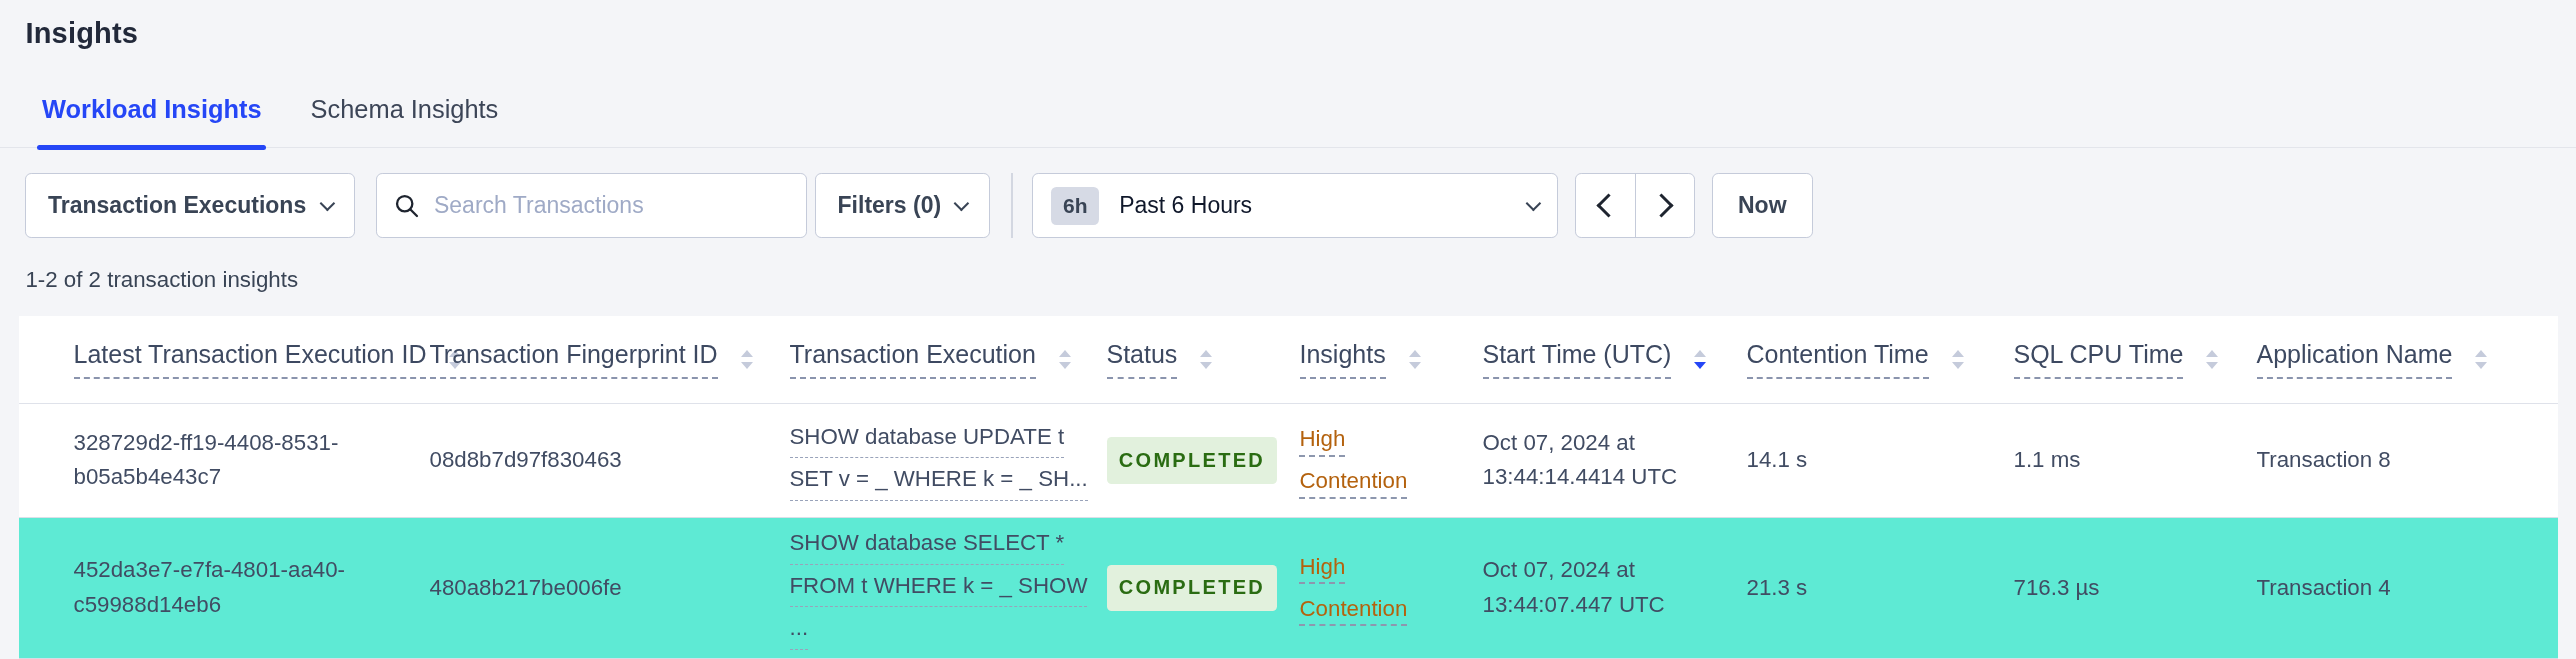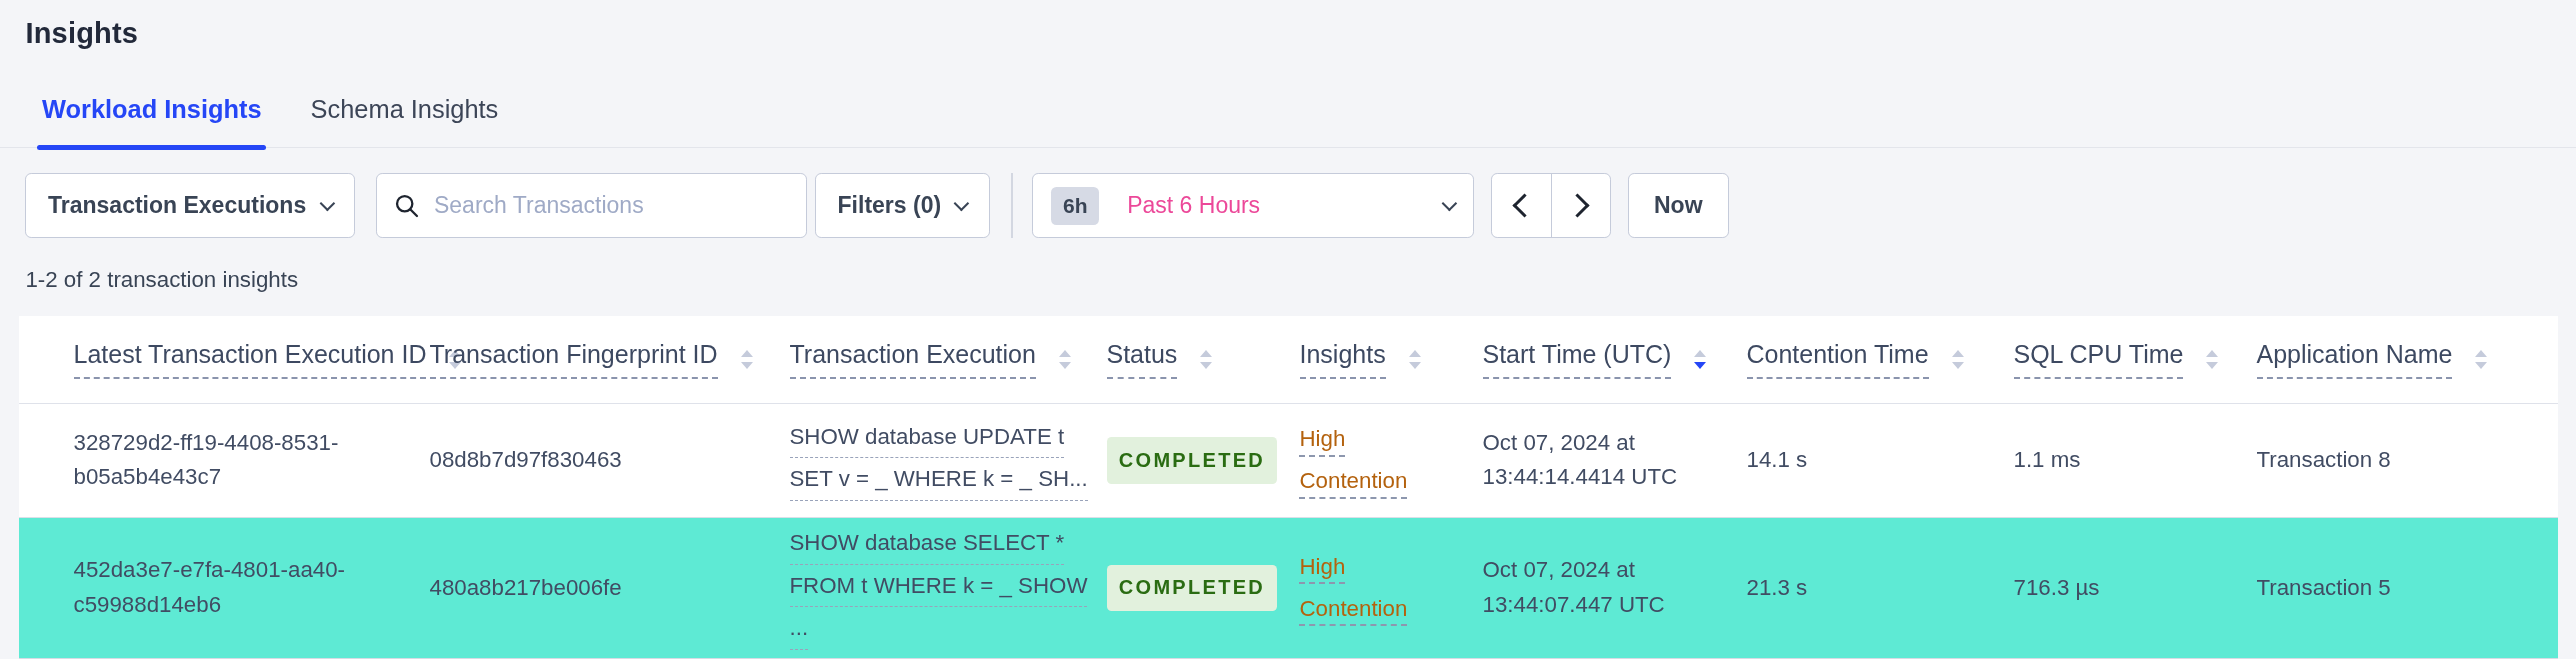--- a/index.html
+++ b/index.html
@@ -52,26 +52,26 @@
   .searchbox { width: 431px; padding: 0 17px; margin-right: 8px; }
   .searchbox svg { flex: 0 0 auto; margin-right: 14px; }
   .searchbox input {
     border: none; outline: none; width: 100%; font-size: 23px;
     font-family: "Liberation Sans", sans-serif; color: #394455; background: transparent;
   }
   .searchbox input::placeholder { color: #9faac6; }
   .filters-btn { margin-right: 21.6px; }
   .vdivider { width: 1.5px; background: #d3d7e1; margin-right: 19px; }
 
-  .timepicker { width: 442px; padding: 0 18.5px; cursor: pointer; gap: 8px; }
+  .timepicker { width: 526px; padding: 0 18.5px; cursor: pointer; }
   .time-chip {
     background: #d6dae5; border-radius: 5.4px; padding: 7px 11.6px;
     font-size: 21px; font-weight: 700; color: #394455;
   }
-  .time-label { margin-left: 20px; font-weight: 500; color: #ec4899; }
+  .time-label { margin-left: 20px; font-weight: 500; color: #0f172a; }
   .timepicker .chev { margin-left: auto; }
 
   .pager {
     display: flex; margin-left: 17px; background: #fff;
     border: 1.5px solid #c5cbda; border-radius: 6.2px; overflow: hidden;
   }
   .pager-btn {
     width: 59px; display: flex; align-items: center; justify-content: center; cursor: pointer;
   }
   .pager-btn + .pager-btn { border-left: 1.5px solid #c5cbda; }
@@ -334,20 +334,20 @@
           </td>
           <td>
             <span class="insight-link">High Contention</span>
           </td>
           <td>
             <span class="time-line">Oct 07, 2024 at</span>
             <span class="time-line">13:44:07.447 UTC</span>
           </td>
           <td>21.3 s</td>
           <td>716.3 µs</td>
-          <td>Transaction 5</td>
+          <td>Transaction 4</td>
         </tr>
       </tbody>
     </table>
   </div>
 
 </div>
 
 
 </body></html>

